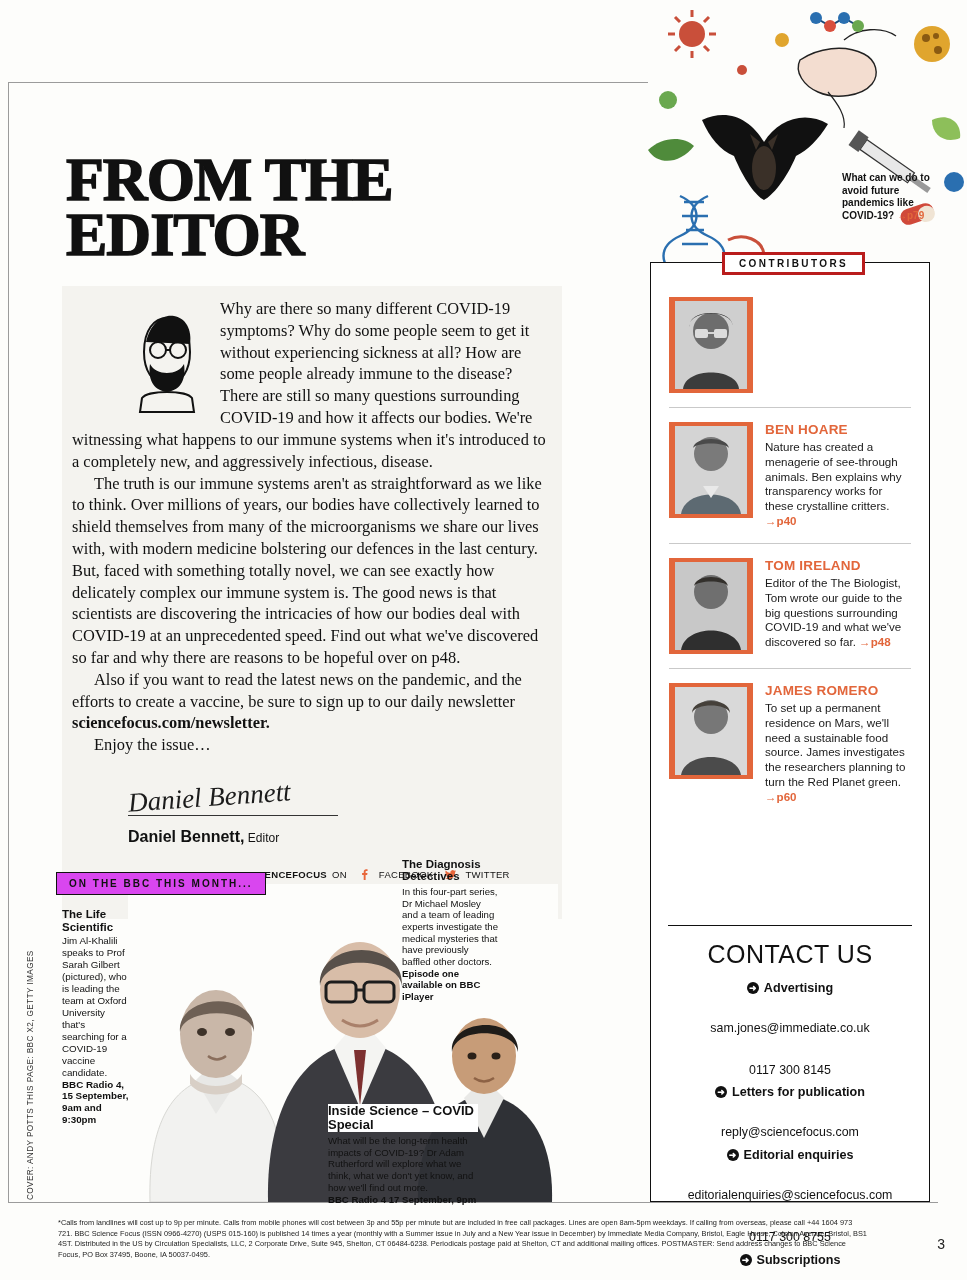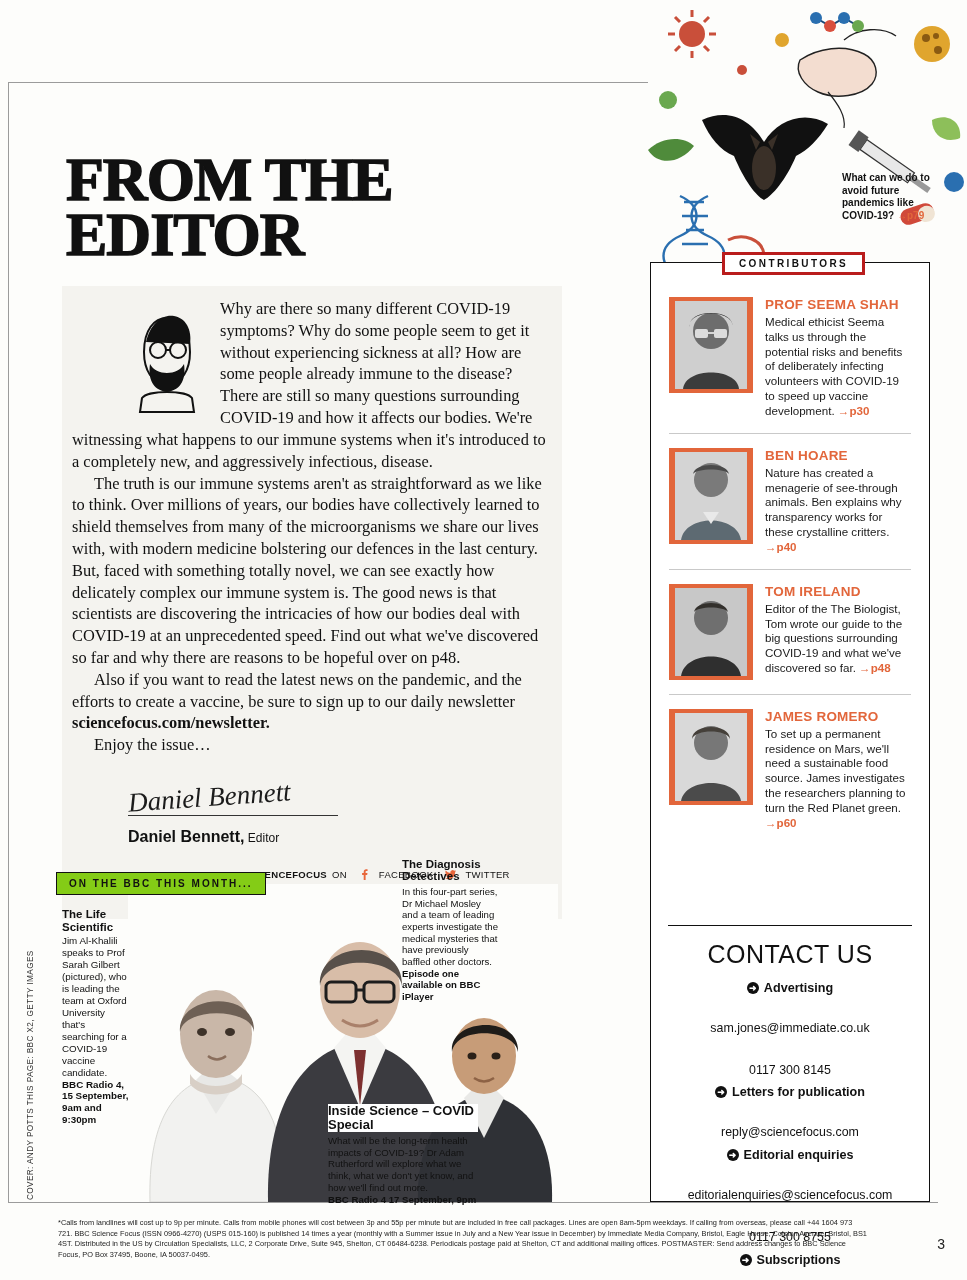--- a/index.html
+++ b/index.html
@@ -187,21 +187,21 @@
     width: 12px; height: 12px; border-radius: 50%;
     background: #111; color: #fff;
     font-size: 9px; line-height: 12px; text-align: center;
   }
   .contact-line { font-size: 12.4px; line-height: 1.35; margin-top: 25px; }
   
   .bbc-tag {
     position: absolute;
     left: 56px; top: 872px;
     border: 1px solid #111;
-    background: #84cc16;
+    background: #d946ef;
     padding: 5px 12px;
     font-size: 10px;
     letter-spacing: 2px;
     font-weight: bold;
     z-index: 6;
     text-align: center;
   }
   .bbc-photo-zone {
     position: absolute;
     left: 128px; top: 884px;
@@ -440,27 +440,20 @@
           <svg width="84" height="96" viewBox="0 0 84 96">
             <rect width="84" height="96" fill="#e2663b"></rect>
             <rect x="6" y="4" width="72" height="88" fill="#cfcfcf"></rect>
             <circle cx="42" cy="34" r="18" fill="#6d6d6d"></circle>
             <path d="M20 30 C20 12 64 12 64 30 C64 22 56 16 42 16 C28 16 20 22 20 30Z" fill="#2b2b2b"></path>
             <rect x="26" y="32" width="13" height="9" rx="2" fill="#f0f0f0" opacity=".85"></rect>
             <rect x="45" y="32" width="13" height="9" rx="2" fill="#f0f0f0" opacity=".85"></rect>
             <path d="M39 36 h6" stroke="#f0f0f0" stroke-width="1.6"></path>
             <path d="M14 92 C16 70 68 70 70 92 Z" fill="#3c3c3c"></path>
           </svg>
-        </div>
-        <div class="c-body">
-          <div class="c-name">PROF SEEMA SHAH</div>
-          <div class="c-desc">
-            <span>Medical ethicist Seema talks us through the potential risks and benefits of deliberately infecting volunteers with COVID-19 to speed up vaccine development.</span>
-            <span class="pageref">→p30</span>
-          </div>
         </div>
       </div>
 
       <div class="contrib">
         <div class="c-photo">
           <svg width="84" height="96" viewBox="0 0 84 96">
             <rect width="84" height="96" fill="#e2663b"></rect>
             <rect x="6" y="4" width="72" height="88" fill="#d4d4d4"></rect>
             <circle cx="42" cy="32" r="17" fill="#7a7a7a"></circle>
             <path d="M24 26 C26 14 58 14 60 26 C56 20 28 20 24 26Z" fill="#4a4a4a"></path>

